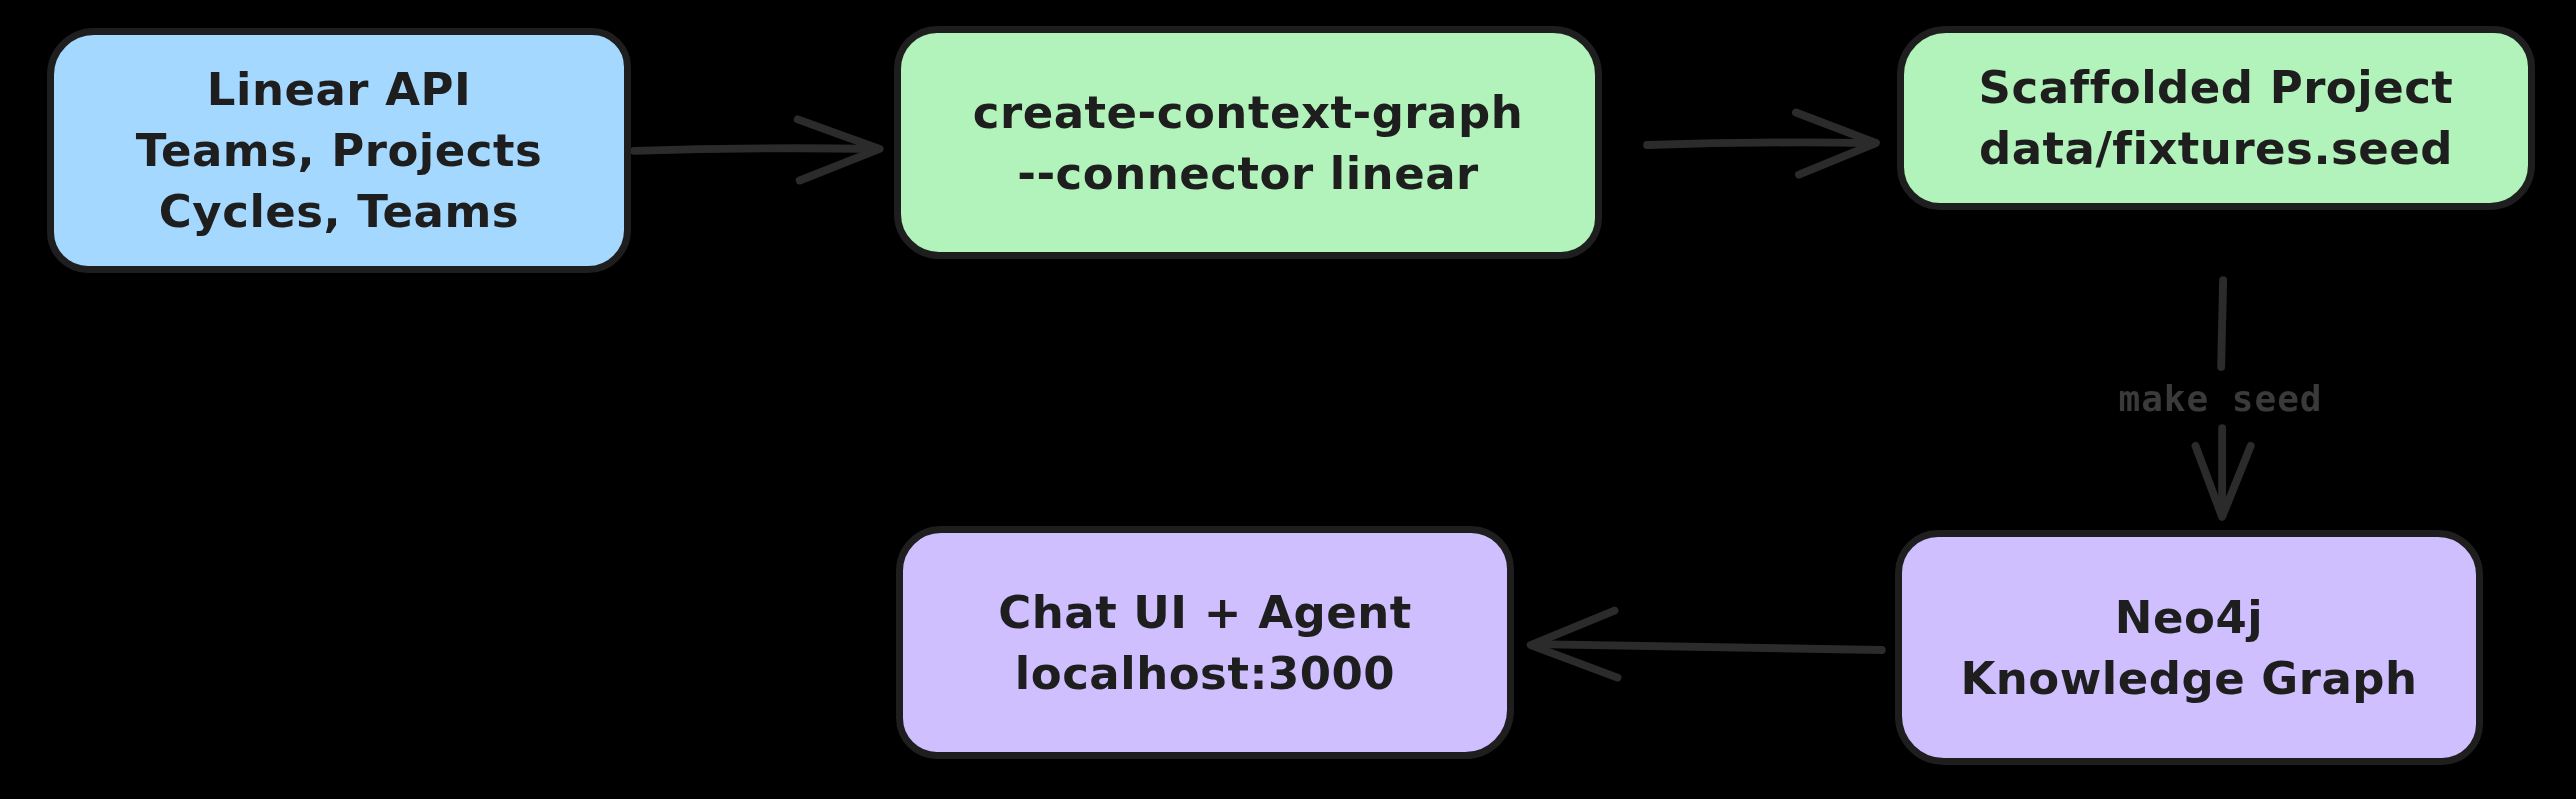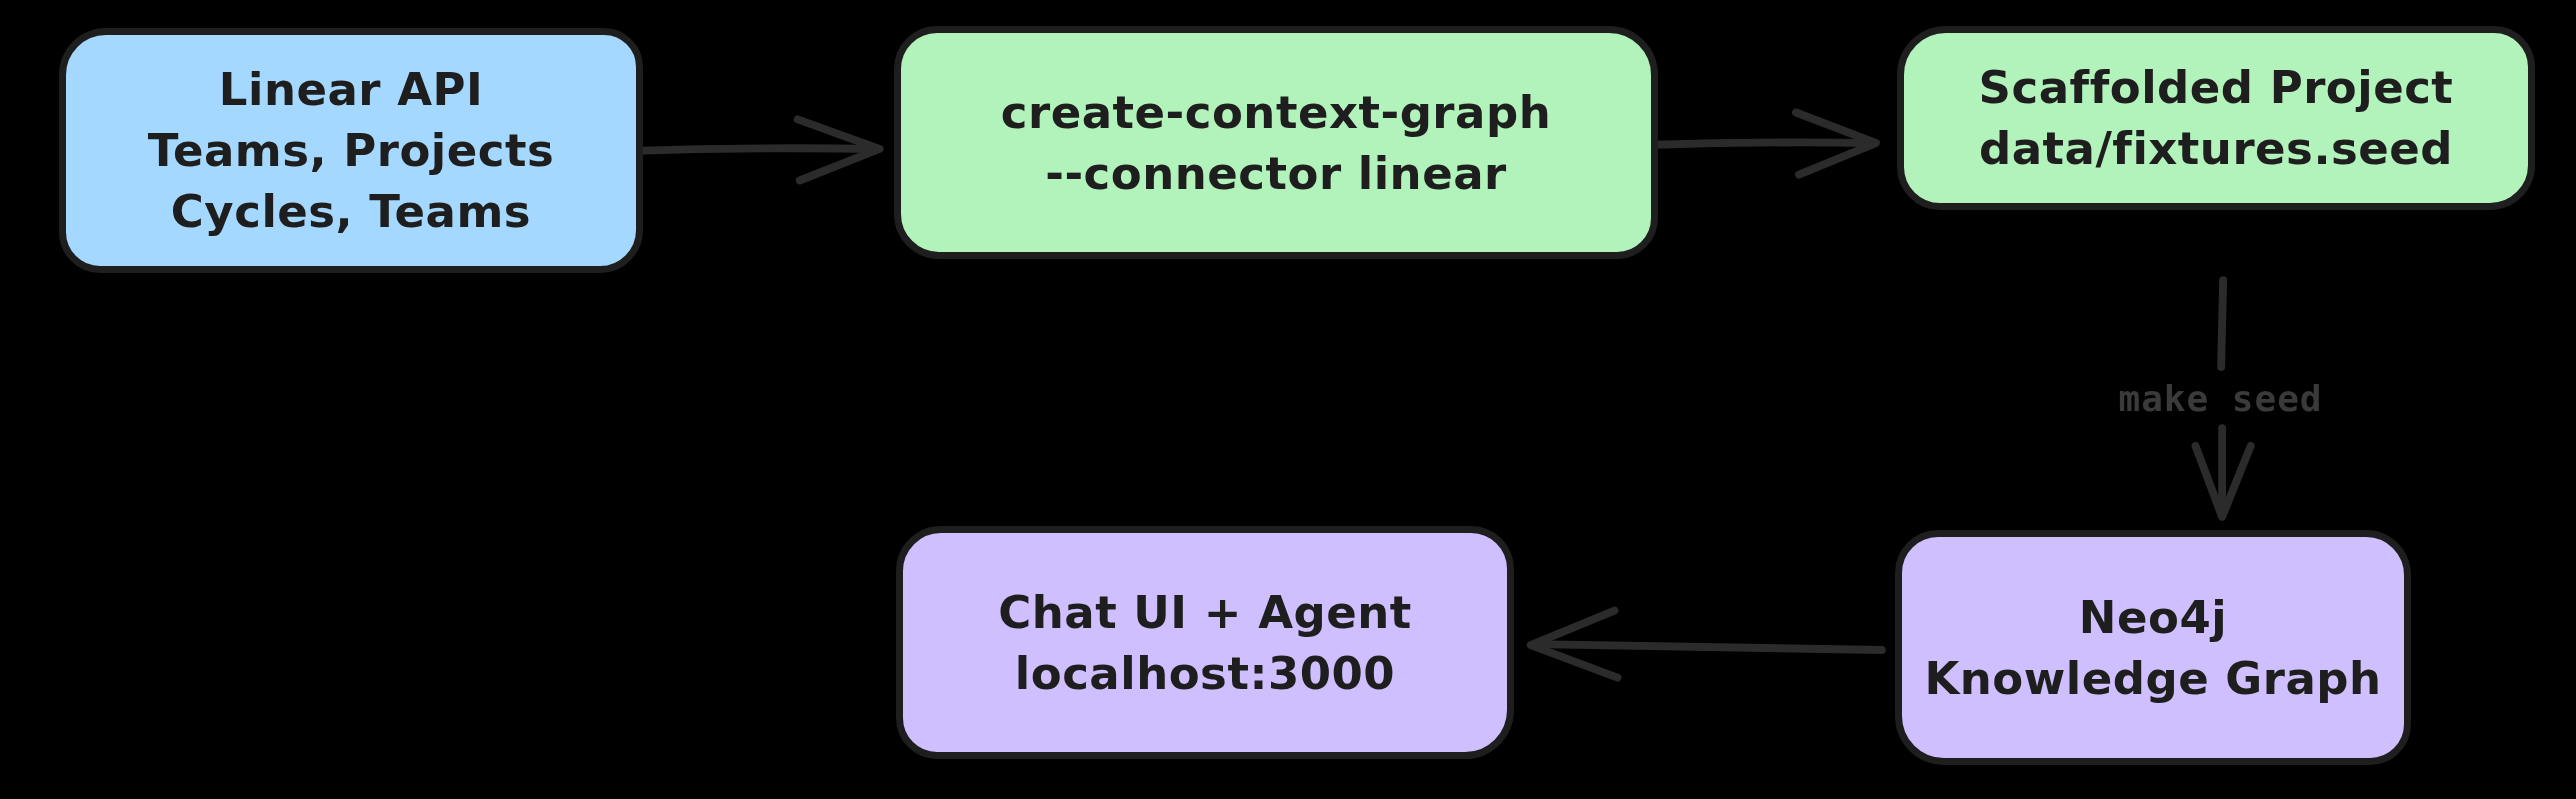--- a/index.html
+++ b/index.html
@@ -19,24 +19,24 @@
     box-sizing:border-box;
     border:7px solid #1e1e1e;
     color:#1e1e1e;
     font-size:45px;
     font-weight:600;
     line-height:61px;
     text-align:center;
     letter-spacing:0.5px;
   }
   .node .line{white-space:nowrap;}
-  #n-linear   {left:59px;  top:28px;  width:584px; height:245px; background:#a5d8ff; border-radius:47px 39px 43px 41px;}
-  #n-ccg      {left:894px; top:26px;  width:764px; height:233px; background:#b2f2bb; border-radius:43px 49px 41px 45px;}
+  #n-linear   {left:47px;  top:28px;  width:584px; height:245px; background:#a5d8ff; border-radius:47px 39px 43px 41px;}
+  #n-ccg      {left:894px; top:26px;  width:708px; height:233px; background:#b2f2bb; border-radius:43px 49px 41px 45px;}
   #n-scaffold {left:1897px;top:26px;  width:638px; height:184px; background:#b2f2bb; border-radius:49px 41px 45px 43px;}
-  #n-neo4j    {left:1895px;top:530px; width:516px; height:235px; background:#d0bfff; border-radius:43px 45px 41px 49px;}
+  #n-neo4j    {left:1895px;top:530px; width:588px; height:235px; background:#d0bfff; border-radius:43px 45px 41px 49px;}
   #n-chat     {left:896px; top:526px; width:618px; height:233px; background:#d0bfff; border-radius:45px 43px 49px 41px;text-align:right;}
 
   #arrow-layer{position:absolute;left:0;top:0;width:2576px;height:799px;}
   #arrow-layer path{
     fill:none;
     stroke:#2b2b2b;
     stroke-width:8;
     stroke-linecap:round;
     stroke-linejoin:round;
   }

